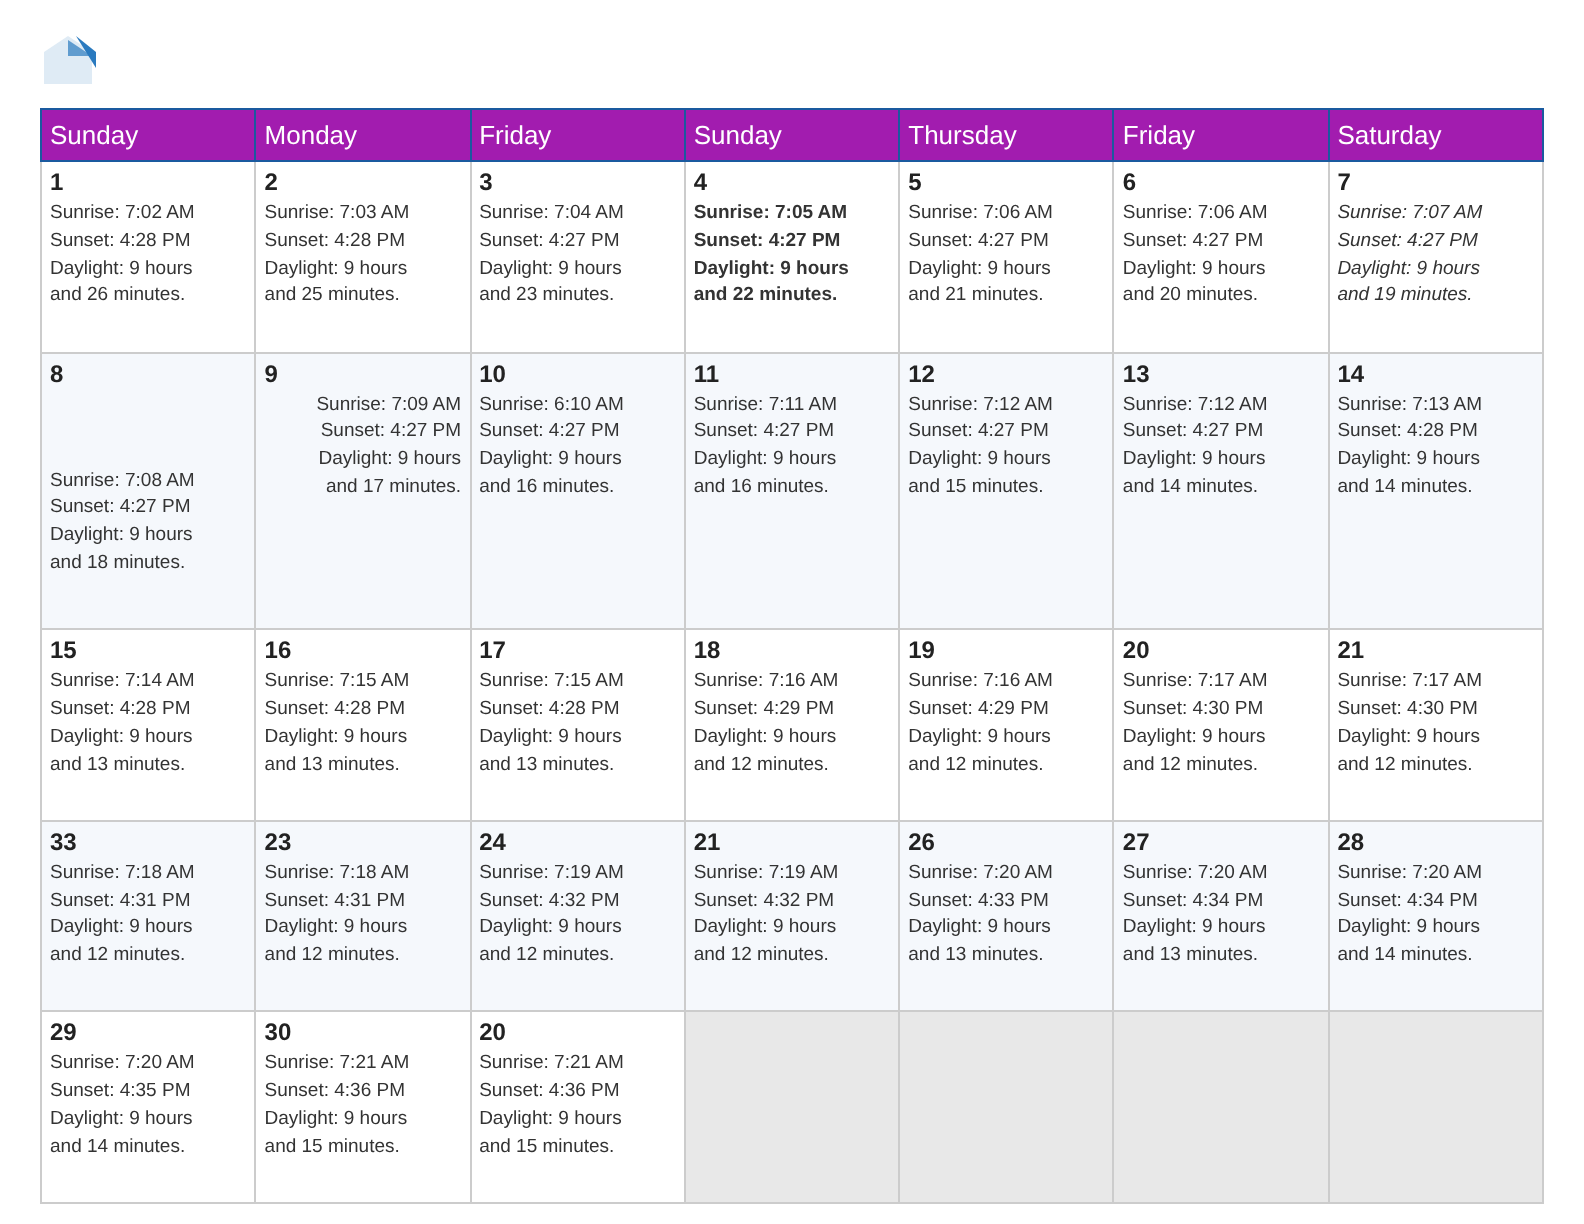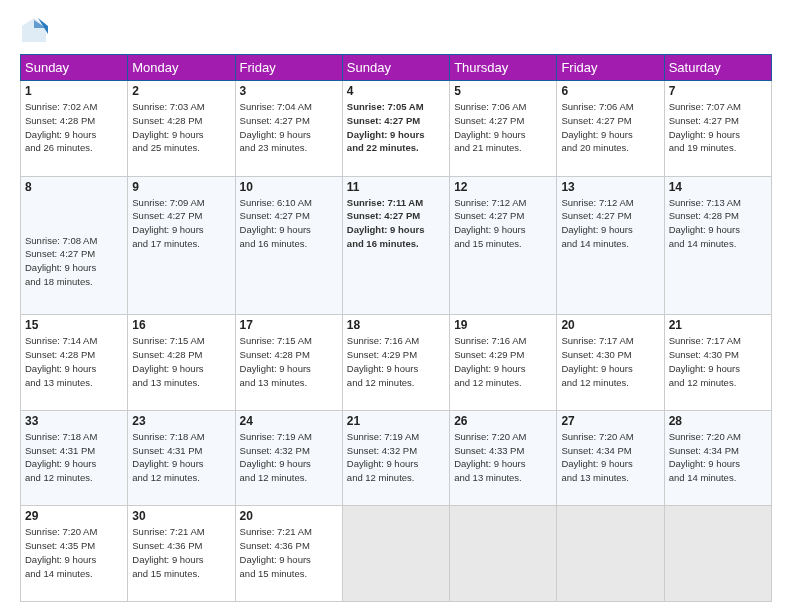--- a/index.html
+++ b/index.html
@@ -176,51 +176,51 @@
           </td>
           <td>
             <span class="day-num">6</span>
             <div class="day-info" style="white-space: pre-line;">Sunrise: 7:06 AM
 Sunset: 4:27 PM
 Daylight: 9 hours
 and 20 minutes.</div>
           </td>
           <td>
             <span class="day-num">7</span>
-            <div class="day-info" style="white-space: pre-line;">Sunrise: 7:07 AM
+            <div class="day-info" style="white-space: pre-line; font-style: italic;">Sunrise: 7:07 AM
 Sunset: 4:27 PM
 Daylight: 9 hours
 and 19 minutes.</div>
           </td>
         </tr>
         <tr>
           <td>
             <span class="day-num">8</span>
             <div class="day-info" style="white-space: pre-line; margin-top: 40px;">Sunrise: 7:08 AM
 Sunset: 4:27 PM
 Daylight: 9 hours
 and 18 minutes.</div>
           </td>
           <td>
             <span class="day-num">9</span>
-            <div class="day-info" style="white-space: pre-line;">Sunrise: 7:09 AM
+            <div class="day-info" style="white-space: pre-line; text-align: right;">Sunrise: 7:09 AM
 Sunset: 4:27 PM
 Daylight: 9 hours
 and 17 minutes.</div>
           </td>
           <td>
             <span class="day-num">10</span>
             <div class="day-info" style="white-space: pre-line;">Sunrise: 6:10 AM
 Sunset: 4:27 PM
 Daylight: 9 hours
 and 16 minutes.</div>
           </td>
           <td>
             <span class="day-num">11</span>
-            <div class="day-info" style="white-space: pre-line; font-weight: bold;">Sunrise: 7:11 AM
+            <div class="day-info" style="white-space: pre-line;">Sunrise: 7:11 AM
 Sunset: 4:27 PM
 Daylight: 9 hours
 and 16 minutes.</div>
           </td>
           <td>
             <span class="day-num">12</span>
             <div class="day-info" style="white-space: pre-line;">Sunrise: 7:12 AM
 Sunset: 4:27 PM
 Daylight: 9 hours
 and 15 minutes.</div>

